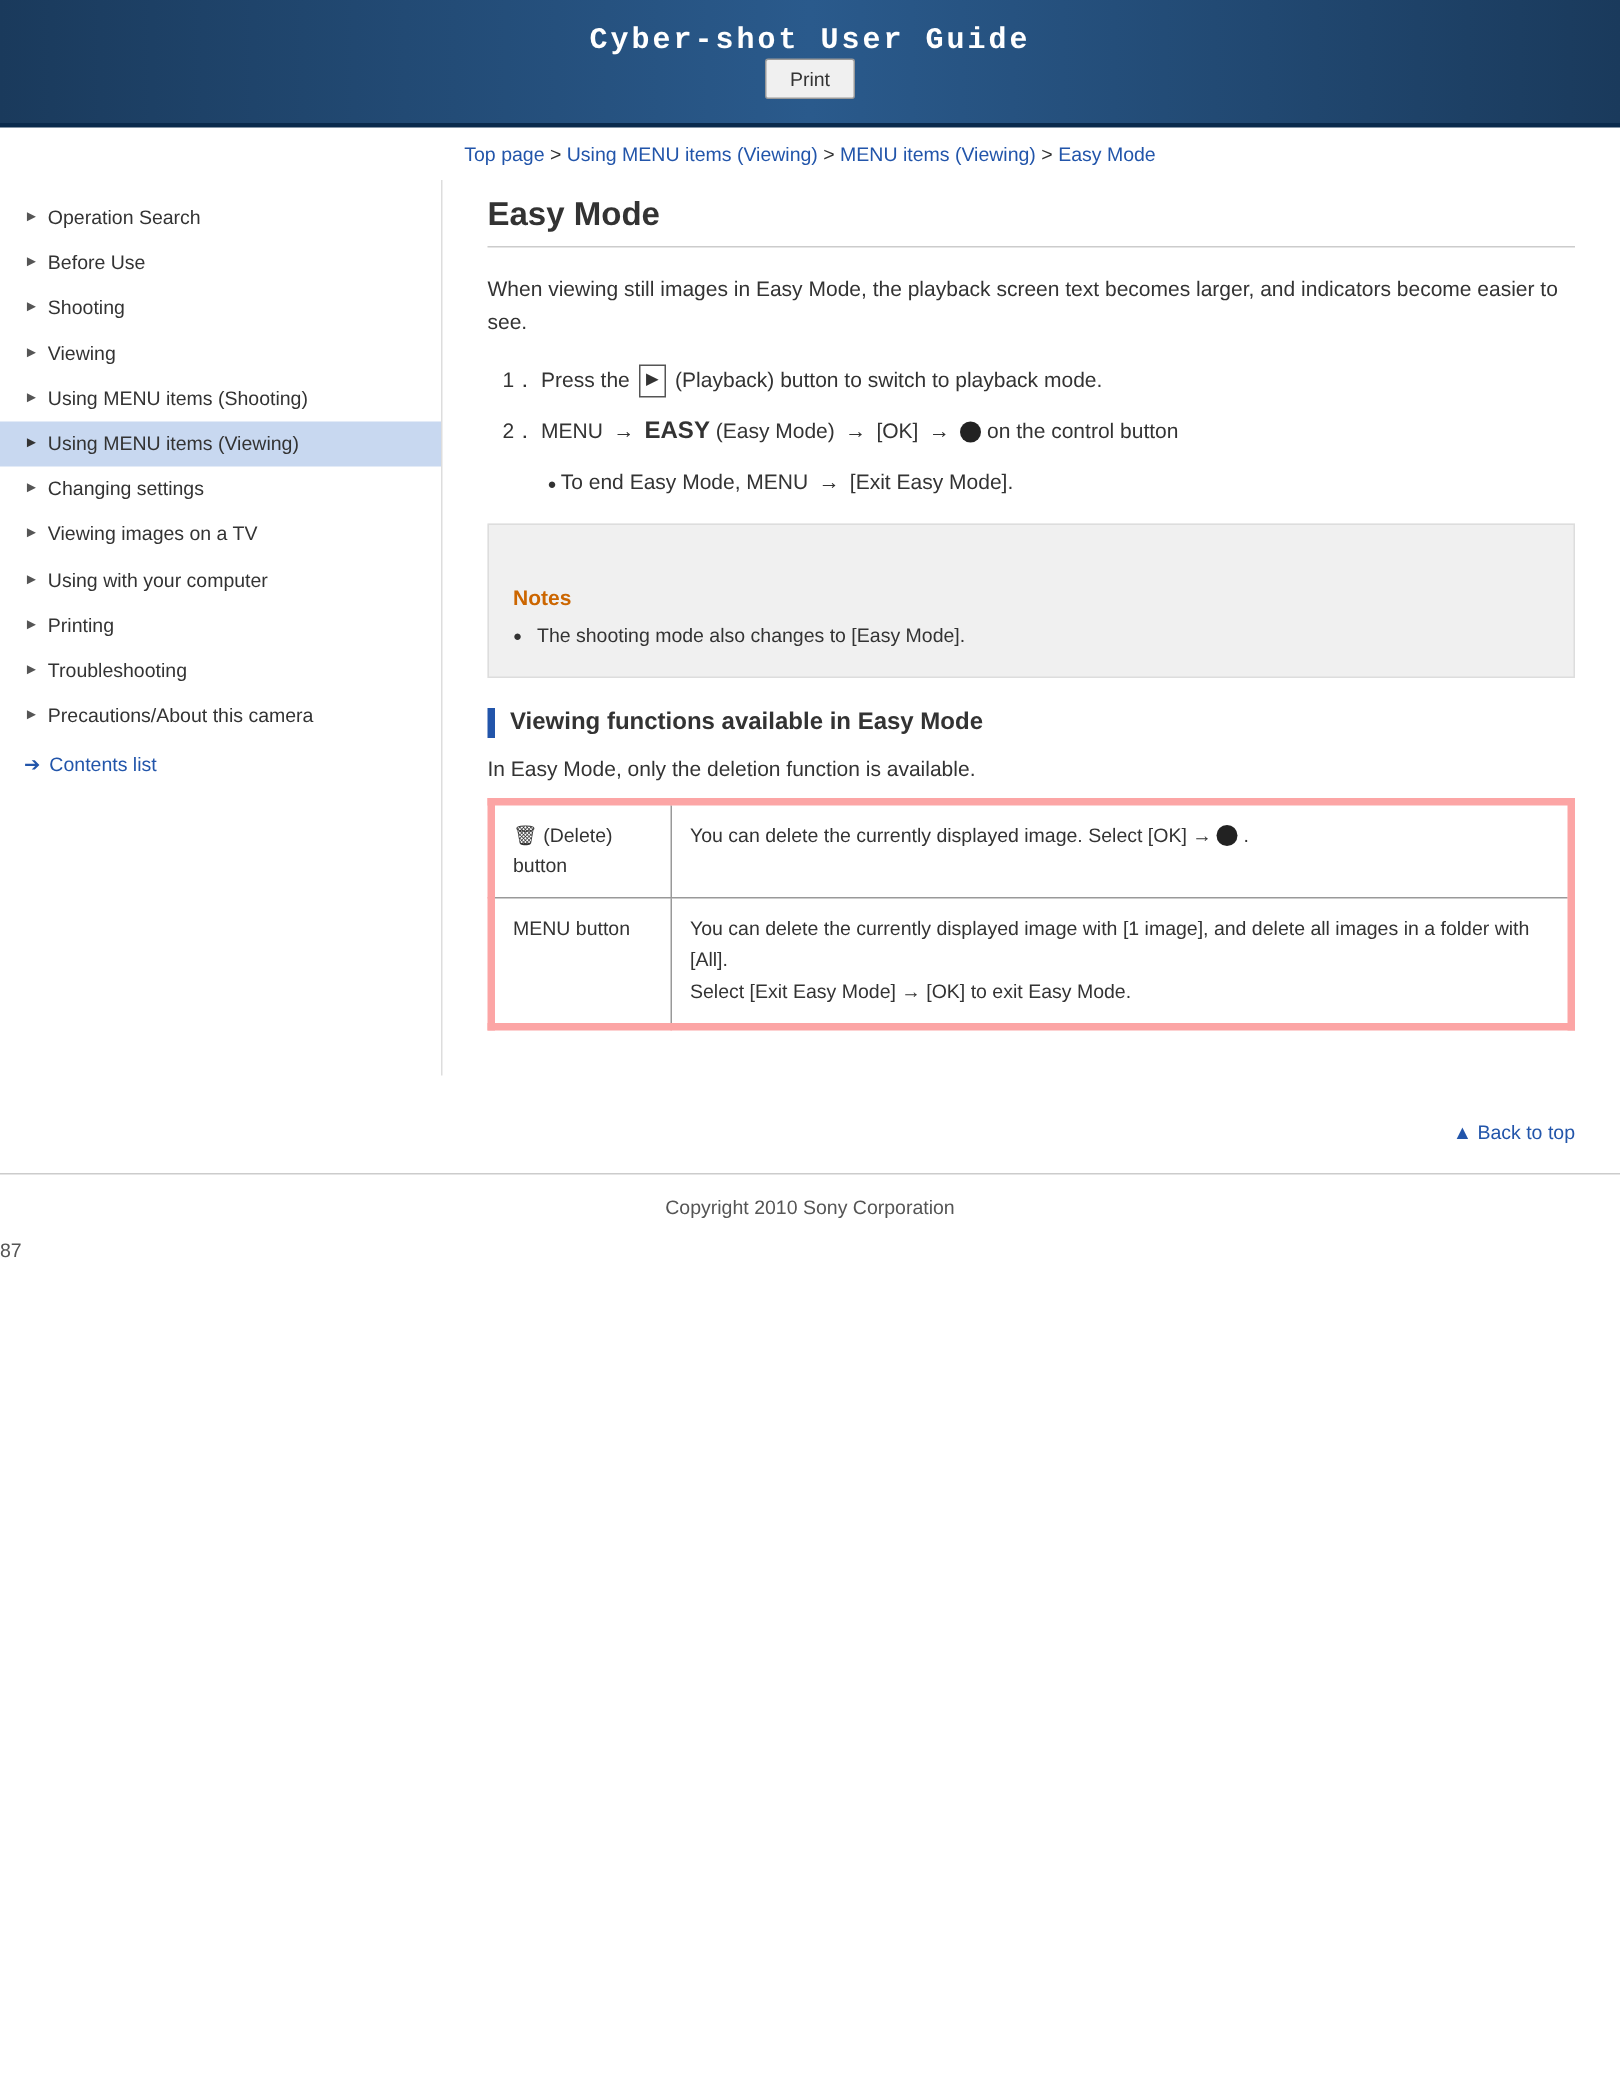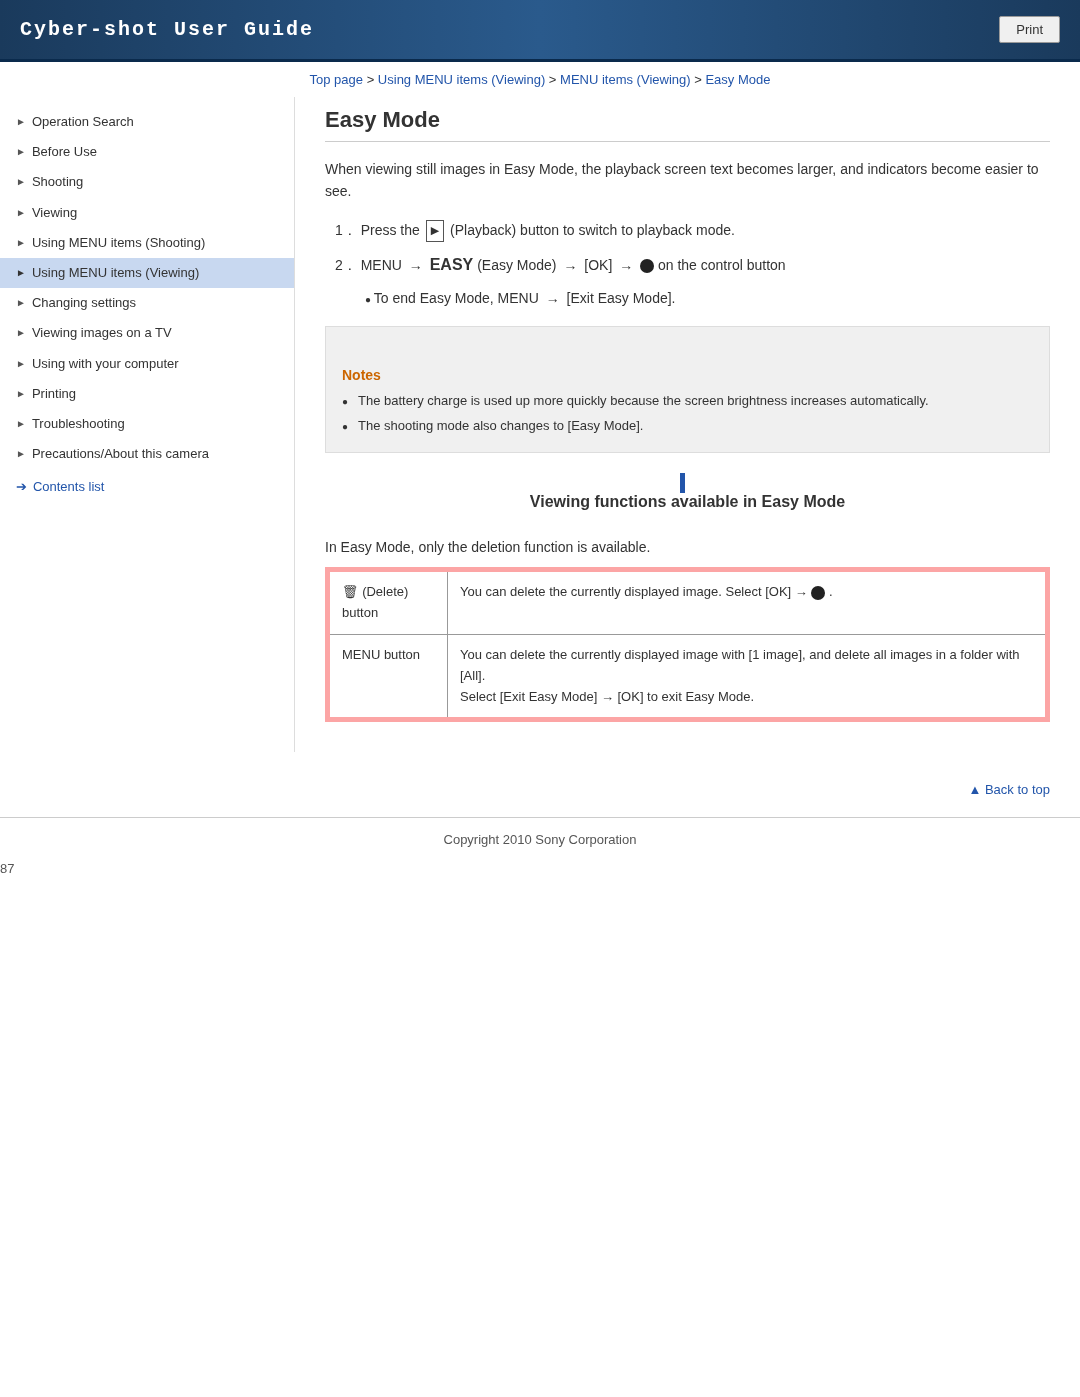--- a/index.html
+++ b/index.html
@@ -13,20 +13,21 @@
     }
 
     
     .header {
       background: linear-gradient(to right, #1a3a5c, #2a5a8c, #1a3a5c);
       padding: 16px 20px;
       display: flex;
       align-items: center;
       justify-content: space-between;
       border-bottom: 3px solid #0a2a4c;
+      flex-direction: column;
     }
     .header-title {
       color: #fff;
       font-size: 20px;
       font-family: 'Courier New', monospace;
       font-weight: bold;
       letter-spacing: 2px;
     }
     .print-btn {
       background: #f0f0f0;
@@ -165,24 +166,23 @@
       left: 0;
       font-size: 10px;
       top: 3px;
     }
 
     
     .section-heading {
       font-size: 16px;
       font-weight: bold;
       color: #333;
-      margin: 20px 0 28px 0;
+      margin: 20px 0 12px 0;
       display: flex;
       align-items: center;
-      flex-direction: column;
     }
     .section-bar {
       width: 5px;
       height: 20px;
       background: #2255aa;
       margin-right: 10px;
       display: inline-block;
     }
 
     .section-sub-text {
@@ -364,23 +364,20 @@
         <span class="circle-btn"></span>
         on the control button
       </div>
       <div class="bullet-item">
         To end Easy Mode, MENU <span class="arrow-sym">→</span> [Exit Easy Mode].
       </div>
     </div>
 
     <div class="notes-box">
       <div class="notes-title">Notes</div>
-      <div class="notes-item">
-        The battery charge is used up more quickly because the screen brightness increases automatically.
-      </div>
       <div class="notes-item">
         The shooting mode also changes to [Easy Mode].
       </div>
     </div>
 
     <div class="section-heading">
       <span class="section-bar"></span>
       <span>Viewing functions available in Easy Mode</span>
     </div>
 

